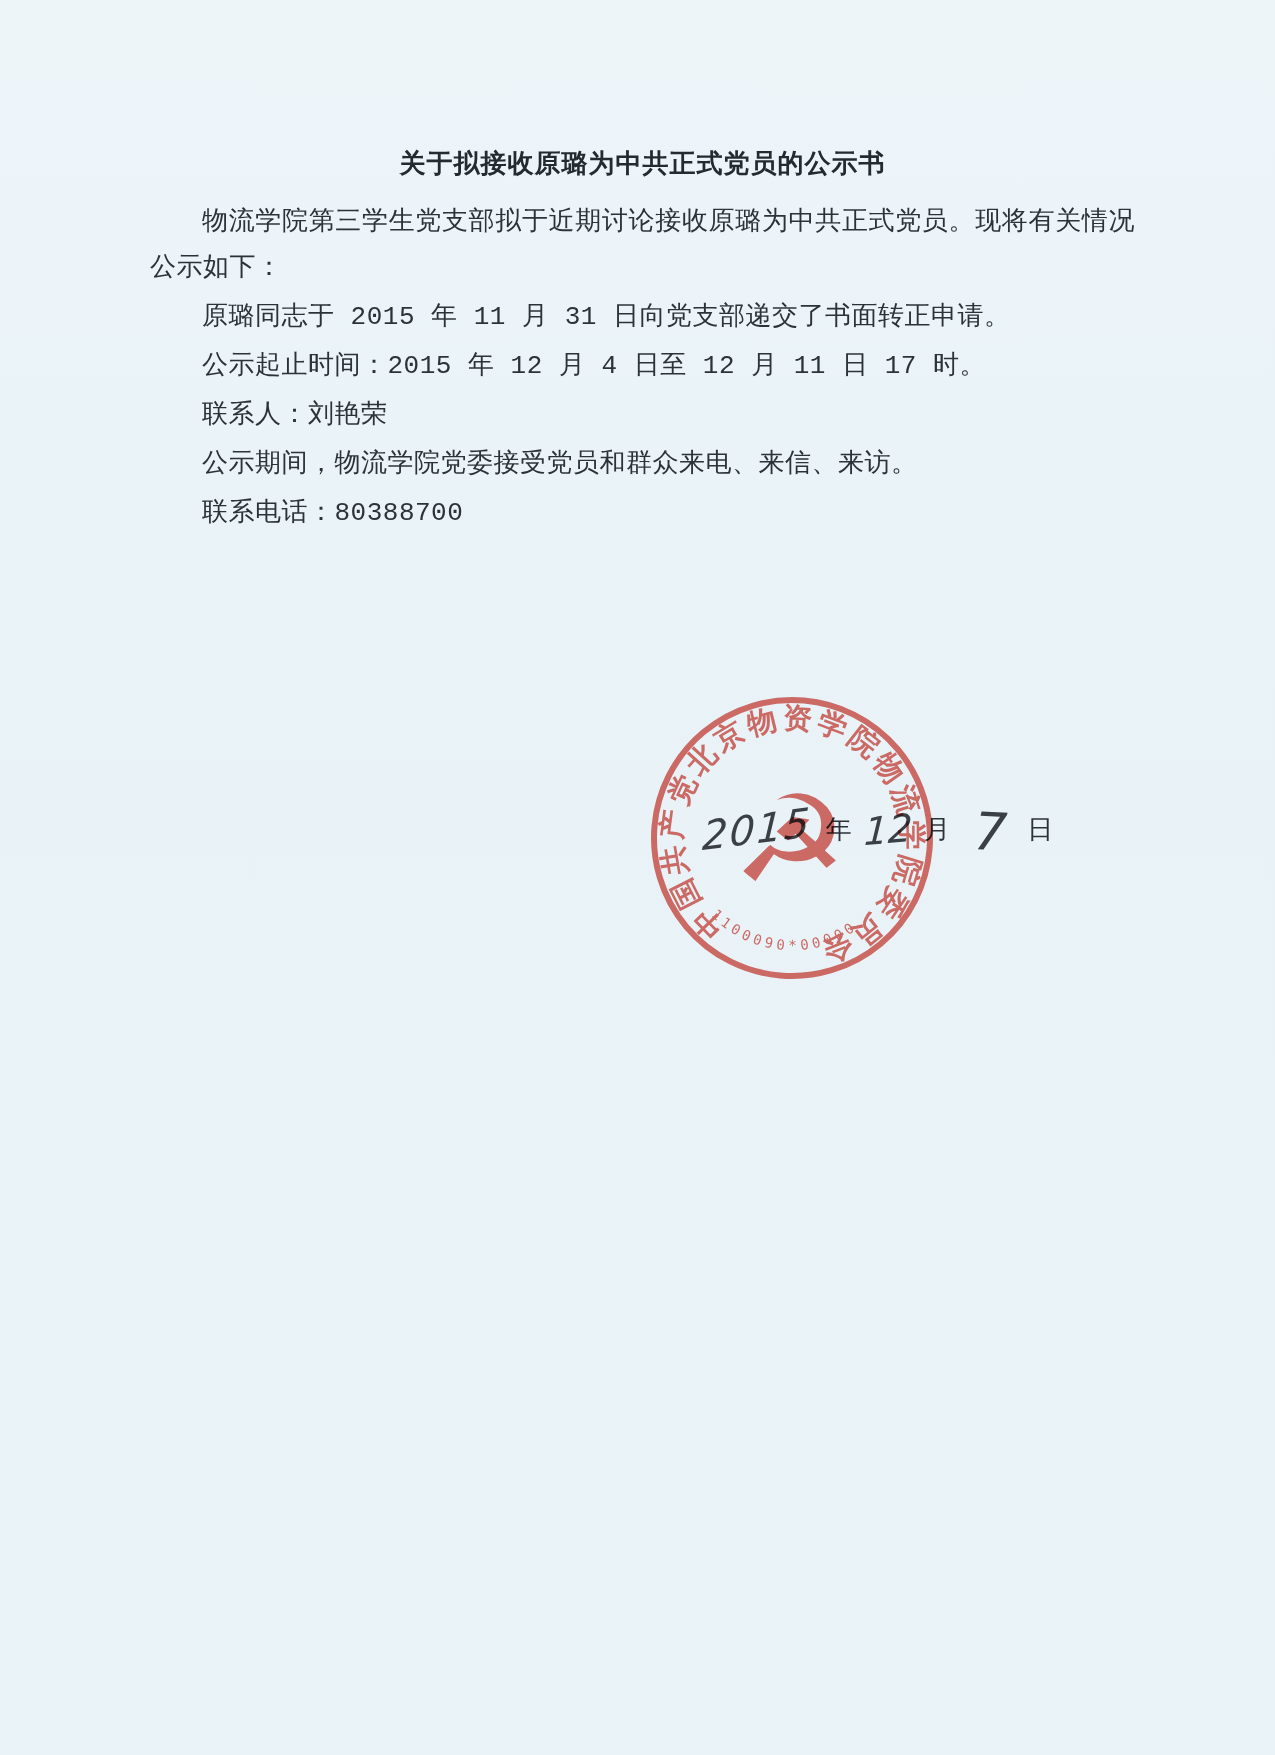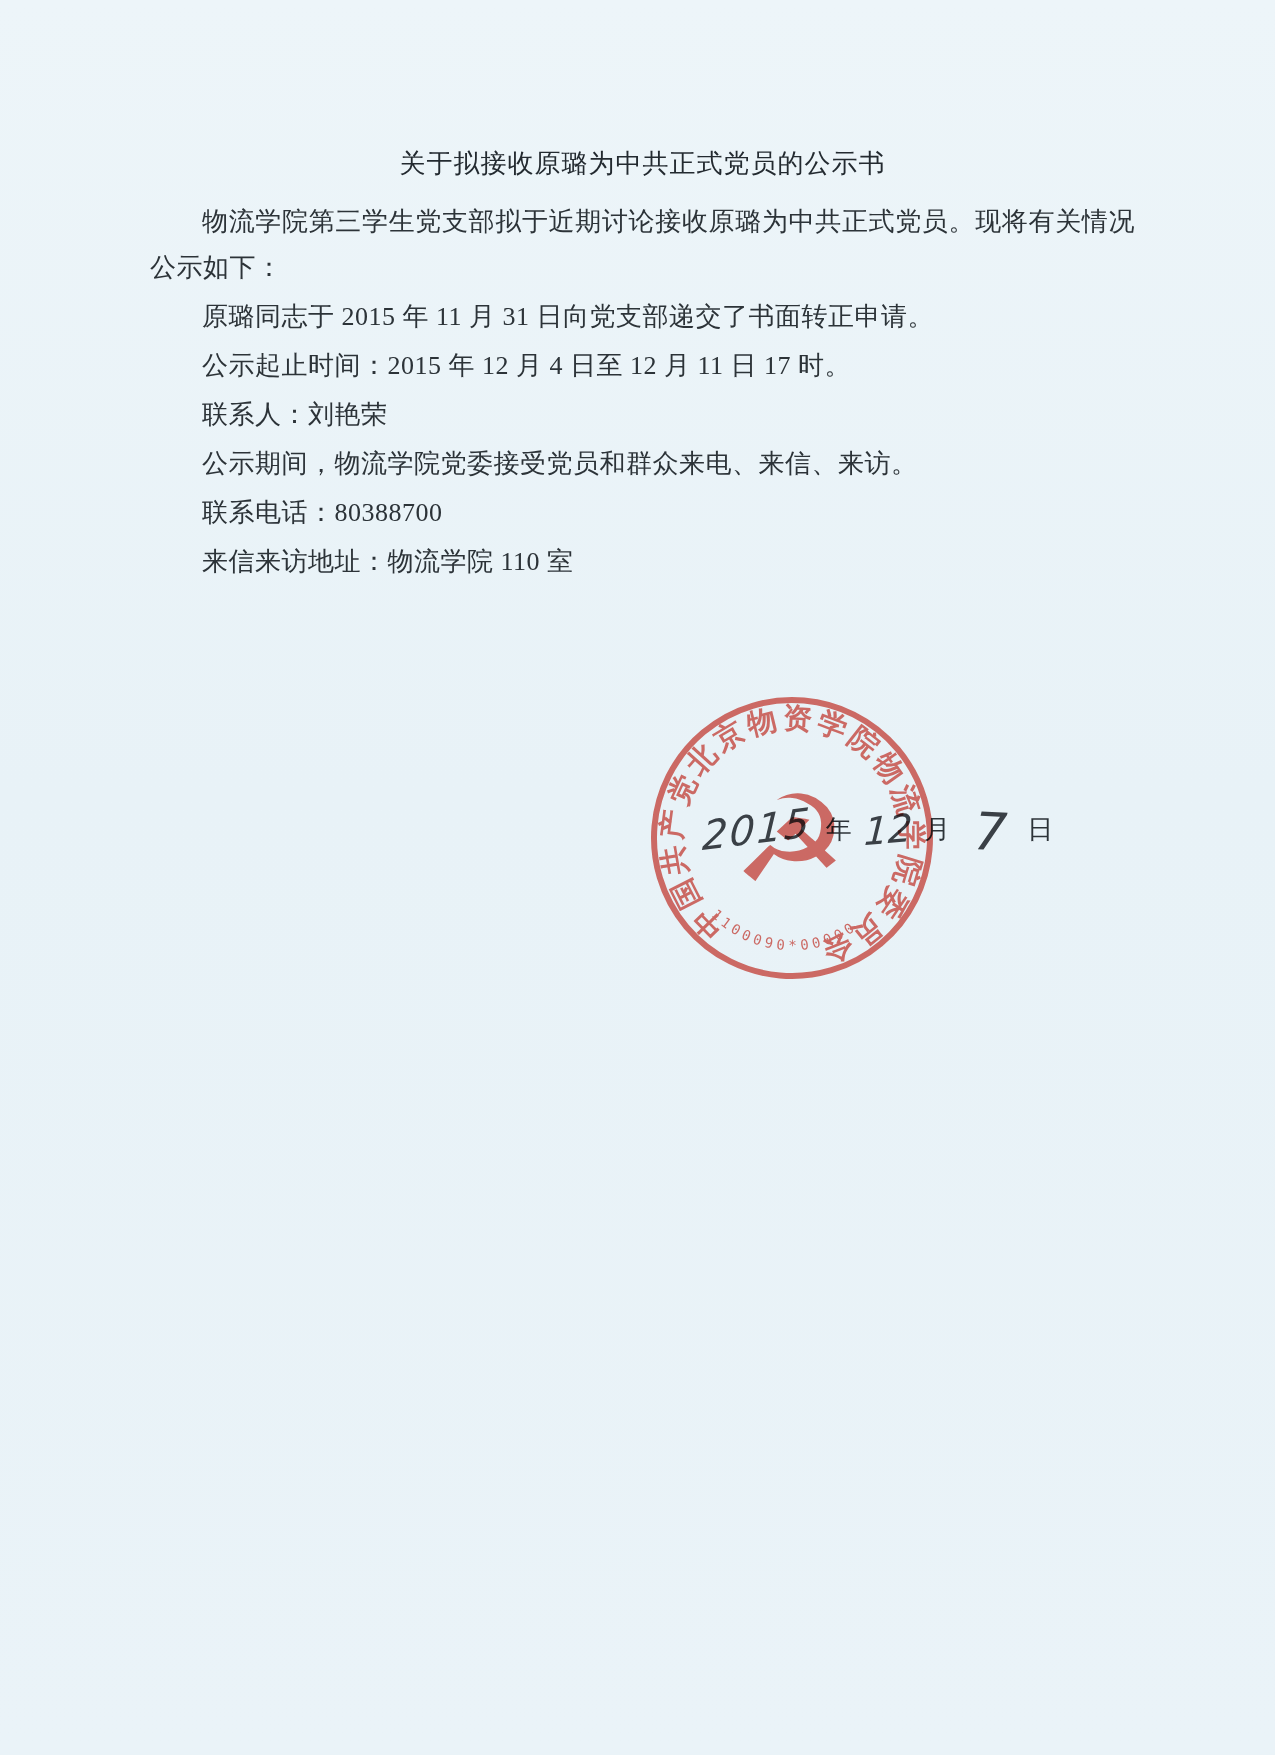--- a/index.html
+++ b/index.html
@@ -8,28 +8,29 @@
     background:linear-gradient(180deg,#edf5f9 0%,#e8f2f7 45%,#eaf3f8 100%);
     font-family:"Liberation Serif","DejaVu Serif",serif;
     color:#2c3338;
     position:relative;
   }
   .page{position:absolute;inset:0;}
   .content{padding:146px 140px 0 150px;}
   .doc-title{
     margin:0 0 18px 0;
     font-family:"Liberation Sans","DejaVu Sans",sans-serif;
-    font-size:26px;font-weight:400;letter-spacing:1px;
+    font-size:26px;font-weight:700;letter-spacing:1px;
     text-align:center;color:#232a30;
   }
   .para{
     margin:0 0 3px 0;
     font-size:26px;line-height:46px;
     text-align:justify;text-indent:2em;
     letter-spacing:0.5px;
+    font-family:Liberation Mono, monospace;
   }
   .sign-org{
     position:absolute;left:636px;top:770px;
     font-size:26px;letter-spacing:2px;color:#2c3338;
   }
   .sign-date{
     position:absolute;left:702px;top:806px;
     font-size:26px;color:#2c3338;
     display:flex;align-items:flex-end;gap:6px;
   }
@@ -56,21 +57,20 @@
 <div class="page">
 
   <div class="content">
     <h1 class="doc-title">关于拟接收原璐为中共正式党员的公示书</h1>
     <p class="para">物流学院第三学生党支部拟于近期讨论接收原璐为中共正式党员。现将有关情况公示如下：</p>
     <p class="para">原璐同志于 2015 年 11 月 31 日向党支部递交了书面转正申请。</p>
     <p class="para">公示起止时间：2015 年 12 月 4 日至 12 月 11 日 17 时。</p>
     <p class="para">联系人：刘艳荣</p>
     <p class="para">公示期间，物流学院党委接受党员和群众来电、来信、来访。</p>
     <p class="para">联系电话：80388700</p>
-    <p class="para">来信来访地址：物流学院 110 室</p>
   </div>
 
 
   <div class="sign-date">
     <span class="hand hand-year">2015</span>
     <span class="date-label">年</span>
     <span class="hand hand-month">12</span>
     <span class="date-label">月</span>
     <span class="hand hand-day">7</span>
     <span class="date-label">日</span>

